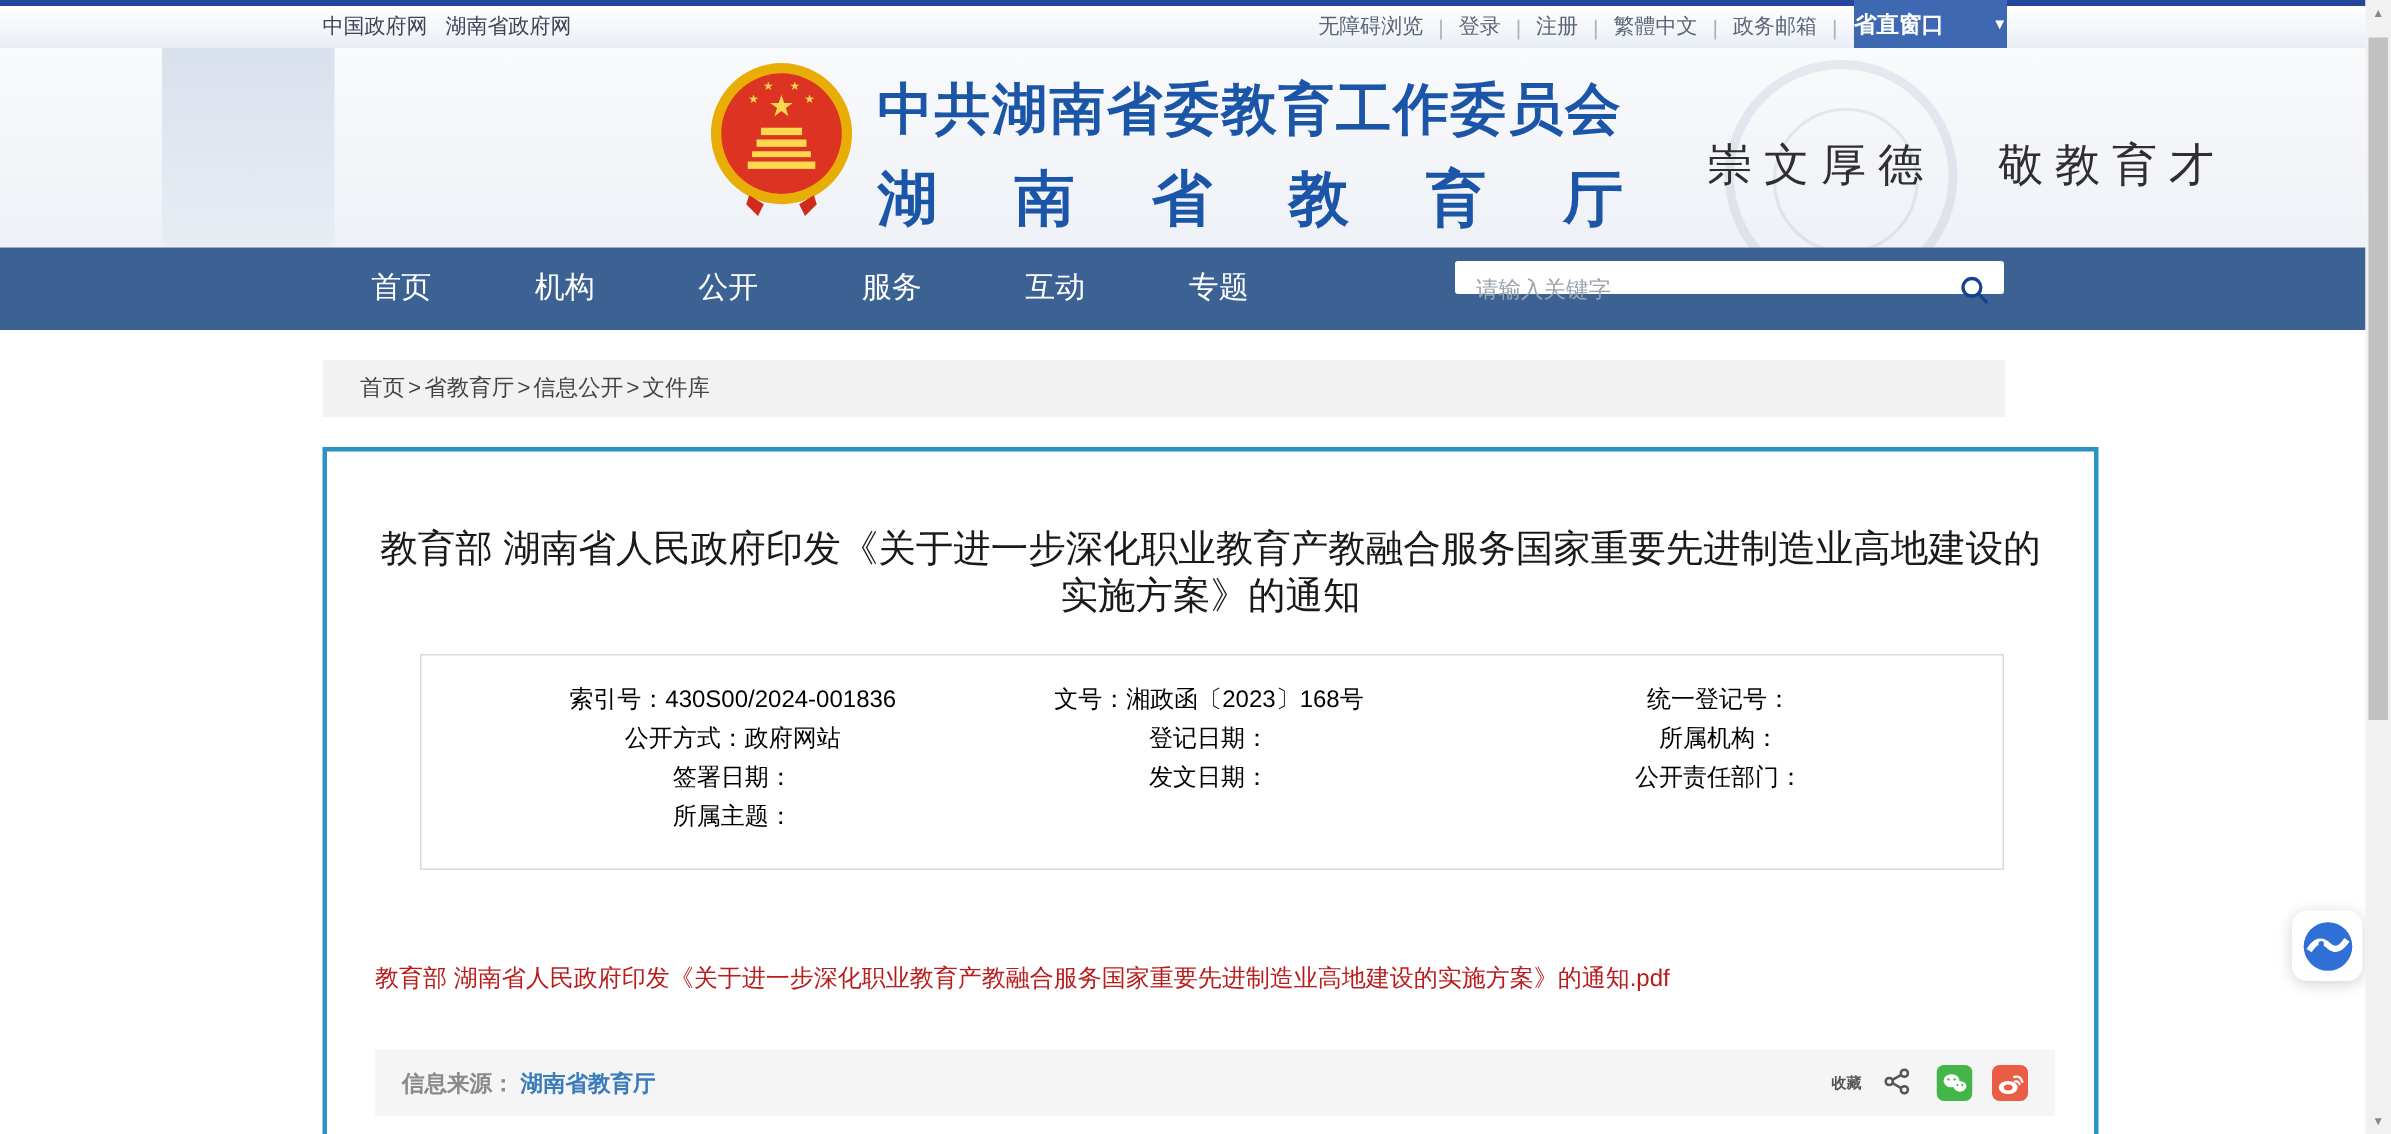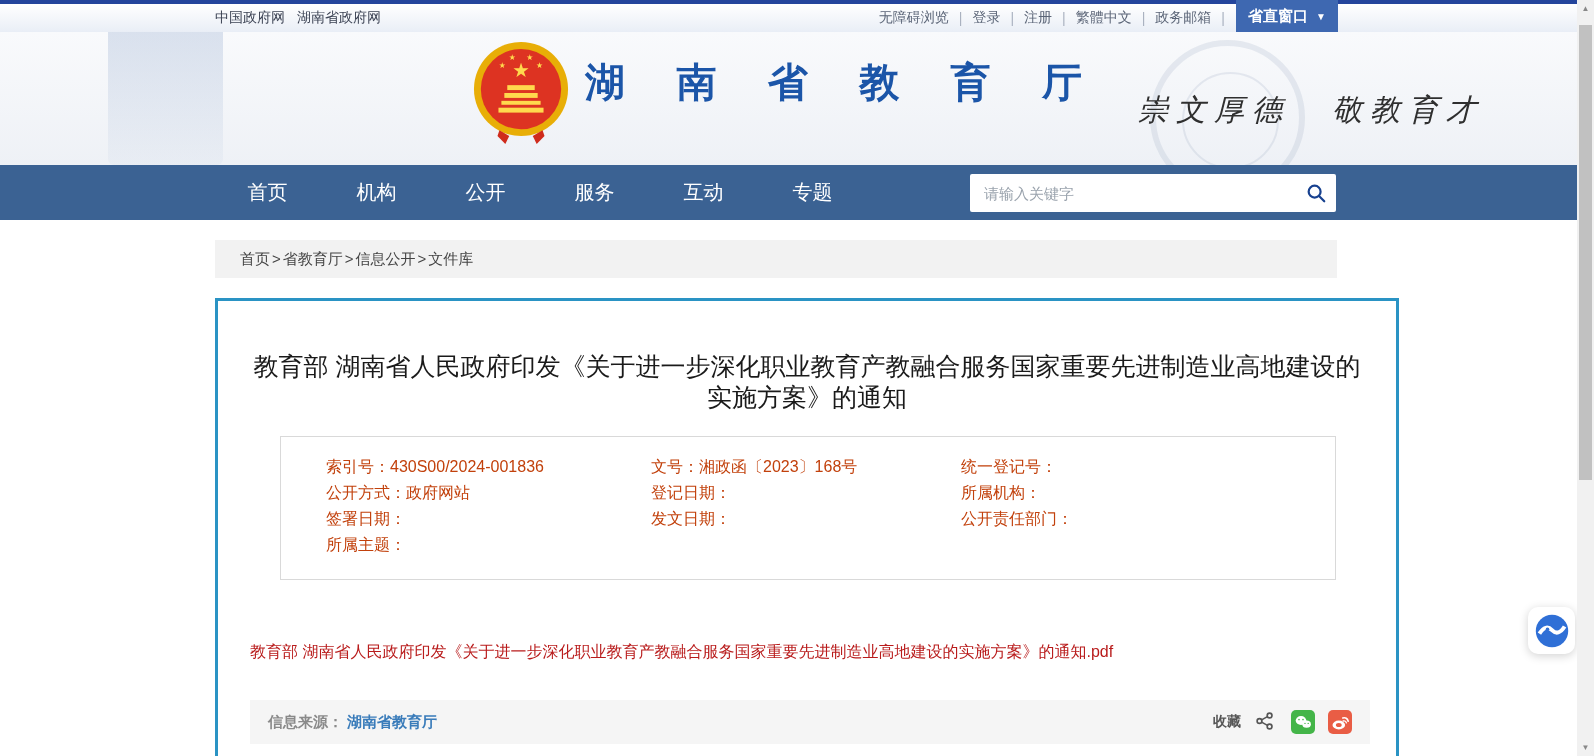--- a/index.html
+++ b/index.html
@@ -14,78 +14,78 @@
   
   .topbar { position:absolute; left:0; top:4px; width:1577px; height:28px;
     background:linear-gradient(180deg,#ffffff,#e9eef6); font-size:14px; }
   .topbar-left { position:absolute; left:215px; top:0; height:28px; display:flex; align-items:center; gap:12px; }
   .topbar-left a { color:#3c4354; text-decoration:none; cursor:pointer; }
   .topbar-right { position:absolute; right:352px; top:0; height:28px; display:flex; align-items:center; gap:10px;margin-left:11px; }
   .topbar-right a { color:#5b6577; text-decoration:none; cursor:pointer; }
   .topbar-right .sep { color:#aab2c0; }
   .window-btn { position:absolute; left:1236px; top:0; width:102px; height:32px; background:#3e68b1;
     border:none; color:#fff; font-size:15px; font-weight:600; cursor:pointer; z-index:3;
-    display:flex; align-items:center; justify-content:center; gap:8px;
+    display:flex; align-items:center; justify-content:space-between; gap:8px;
     font-family:"Liberation Sans","DejaVu Sans",sans-serif; }
   .window-btn .arr { font-size:10px; }
 
   
   .header { position:absolute; left:0; top:32px; width:1577px; height:133px;
     background:linear-gradient(180deg,#f9fafc 0%,#eef1f6 100%); overflow:hidden; }
   .header-photo { position:absolute; left:108px; top:0; width:115px; height:133px;
     background:linear-gradient(180deg,rgba(135,160,200,.28),rgba(190,205,225,.12)); border-radius:0 0 6px 6px; }
   .emblem { position:absolute; left:472px; top:6px; width:98px; height:110px; }
   .org { position:absolute; left:585px; top:16px; width:497px; color:#1b55a8; }
   .org1 { font-size:37px; font-weight:bold; letter-spacing:1.2px; white-space:nowrap; }
   .org2 { font-size:40px; font-weight:bold; margin-top:7px; width:497px;
     text-align:justify; text-align-last:justify; }
   .seal { position:absolute; left:1150px; top:8px; width:155px; height:155px; border-radius:50%;
     border:6px solid rgba(160,175,198,.22); }
   .seal-inner { position:absolute; left:26px; top:26px; width:97px; height:97px; border-radius:50%;
     border:2px solid rgba(160,175,198,.22); }
   .slogan { position:absolute; left:1138px; top:58px; z-index:2; display:flex; gap:42px;
-    font-family:"DejaVu Serif","Liberation Serif",serif; font-style:italic;
+    font-family:"DejaVu Serif","Liberation Serif",serif; 
     font-size:30px; color:#2f2f2f; letter-spacing:8px;justify-content:center; }
 
   
   .nav { position:absolute; left:0; top:165px; width:1577px; height:55px; background:#3b6293; }
   .nav-items { position:absolute; left:213px; top:0; display:flex; height:55px; }
   .nav-item { width:109px; text-align:center; line-height:55px; font-size:20px; color:#fff;
     text-decoration:none; cursor:pointer; }
-  .search { position:absolute; left:970px; top:9px; width:366px; height:38px; background:#fff; border-radius:2px; }
+  .search { position:absolute; left:970px; top:9px; width:366px; height:22px; background:#fff; border-radius:2px; }
   .search input { position:absolute; left:0; top:0; width:330px; height:38px; border:none; outline:none;
     padding-left:14px; font-size:15px; color:#333; background:transparent;
     font-family:"Liberation Sans","DejaVu Sans",sans-serif; }
   .search input::placeholder { color:#9aa3ad; }
   .sicon { position:absolute; right:9px; top:8px; width:22px; height:22px; cursor:pointer; }
 
   
   .breadcrumb { position:absolute; left:215px; top:240px; width:1122px; height:38px; background:#f2f2f2;
     line-height:38px; padding-left:25px; font-size:15px; color:#444; }
   .breadcrumb a { color:#444; text-decoration:none; cursor:pointer; }
   .bsep { margin:0 2px; color:#444; }
 
   
   .card { position:absolute; left:215px; top:298px; width:1184px; height:480px;
     border:3px solid #2a93c4; background:#fff; }
   .title { position:relative; margin:50px auto 0; width:1116px; font-size:25px; line-height:31px;
     font-weight:normal; color:#1a1a1a; text-align:center; }
   .meta { position:absolute; left:62px; top:135px; width:1056px; height:144px;
     border:1px solid #d9d9d9; display:flex; padding:17px 0 0 45px; }
   .mcol1 { width:325px; } .mcol2 { width:310px; } .mcol3 { width:370px; }
-  .mrow { font-size:16px; color:#c2410c; line-height:26px; height:26px; white-space:nowrap; }
+  .mrow { font-size:16px; color:#000000; line-height:26px; height:26px; white-space:nowrap;text-align:center; }
   .attachment { position:absolute; left:32px; top:341px; font-size:16px; color:#b91c1c;
     text-decoration:none; cursor:pointer; }
   .sourcebar { position:absolute; left:32px; top:399px; width:1120px; height:44px; background:#f5f5f5;
     display:flex; justify-content:space-between; align-items:center; padding:0 18px;font-weight:bold; }
   .source-left { font-size:15px; }
   .source-label { color:#8a8a8a; }
   .source-link { color:#3a7cba; text-decoration:none; cursor:pointer; margin-left:4px; }
   .source-right { display:flex; align-items:center; gap:13px; }
-  .fav { font-size:14px; color:#555; cursor:pointer; }
+  .fav { font-size:10px; color:#555; cursor:pointer; }
   .icon-btn { width:24px; height:24px; cursor:pointer; display:inline-flex; }
 
   
   .float-widget { position:absolute; left:1528px; top:607px; width:47px; height:47px; background:#fff;
     border-radius:10px; box-shadow:0 2px 10px rgba(0,0,0,.18); display:flex;
     align-items:center; justify-content:center; cursor:pointer; }
 
   
   .scrollbar { position:absolute; left:1577px; top:0; width:17px; height:756px; background:#f1f1f1; }
   .sb-up,.sb-down { position:absolute; left:0; width:17px; height:17px; font-size:8px; color:#888;
@@ -139,20 +139,21 @@
             <rect x="36" y="48" width="28" height="5"></rect>
             <rect x="33" y="56" width="34" height="5"></rect>
             <rect x="30" y="64" width="40" height="4"></rect>
             <rect x="27" y="71" width="46" height="5"></rect>
           </g>
           <path d="M28 94 L38 100 L34 108 L26 100 Z" fill="#cf2b1c"></path>
           <path d="M72 94 L62 100 L66 108 L74 100 Z" fill="#cf2b1c"></path>
         </svg>
       </div>
       <div class="org">
+        <div class="org1">中共湖南省委教育工作委员会</div>
         <div class="org2">湖南省教育厅</div>
       </div>
       <div class="seal">
         <div class="seal-inner"></div>
       </div>
       <div class="slogan">
         <span>崇文厚德</span>
         <span>敬教育才</span>
       </div>
     </div>

